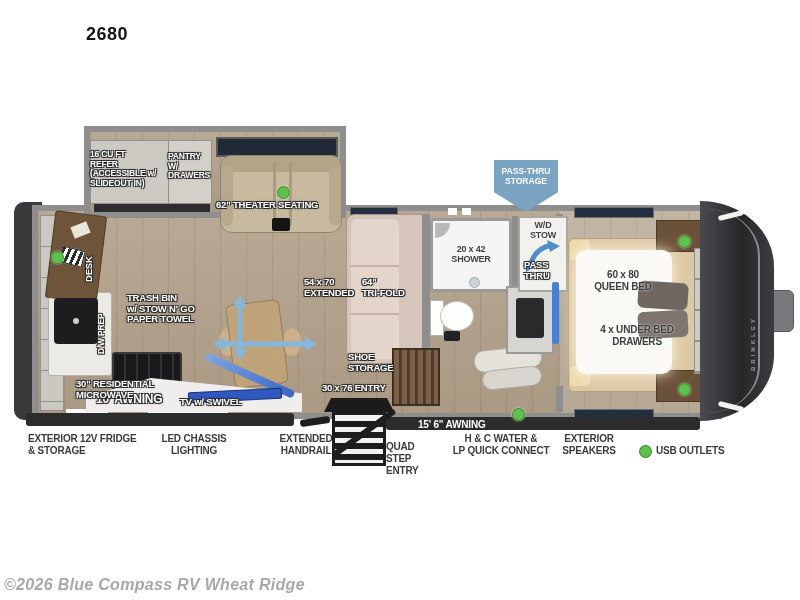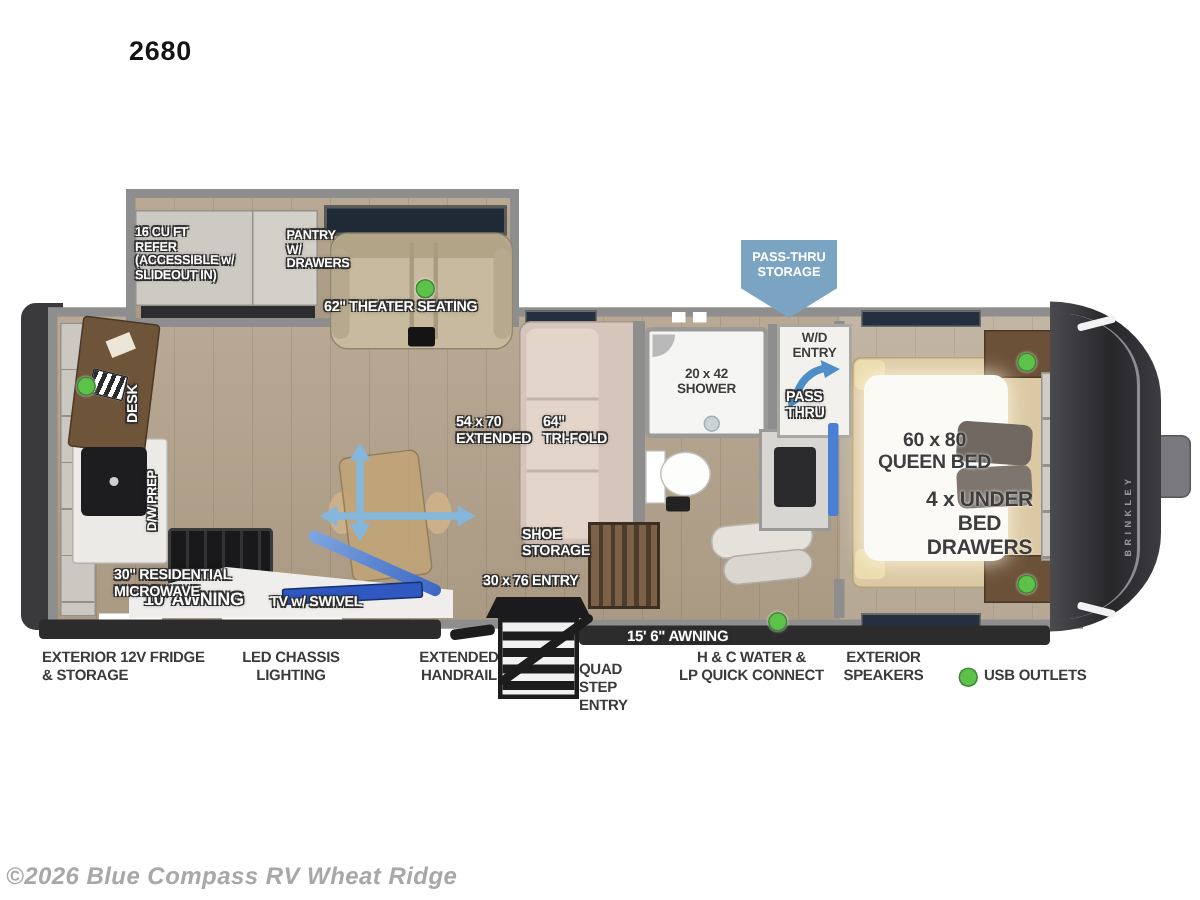--- a/index.html
+++ b/index.html
@@ -117,21 +117,21 @@
   <div class="abs" style="left:440px;top:301px;width:32px;height:28px;background:#fdfdfb;border:1px solid #c0c0ba;border-radius:50%;z-index:9;"></div>
   <div class="abs" style="left:444px;top:331px;width:16px;height:10px;background:#222;border-radius:2px;z-index:9;"></div>
   <div class="abs" style="left:506px;top:286px;width:48px;height:68px;background:#d8d6d2;border:2px solid #9a9a96;box-sizing:border-box;z-index:9;">
     <div class="abs" style="left:8px;top:10px;width:28px;height:40px;background:#2a2a2c;border-radius:3px;"></div>
   </div>
   <div class="abs" style="left:474px;top:348px;width:66px;height:20px;background:#e5e2dc;border:1px solid #b9b6b0;border-radius:10px;transform:rotate(-6deg);z-index:8;"></div>
   <div class="abs" style="left:482px;top:368px;width:58px;height:18px;background:#d9d6d0;border:1px solid #b0ada7;border-radius:10px;transform:rotate(-6deg);z-index:8;"></div>
 
   <div class="abs" style="left:518px;top:216px;width:50px;height:76px;background:#f2f1ee;border:2px solid #a9a7a2;box-sizing:border-box;z-index:9;"></div>
   <div class="lbld" style="left:520px;top:220px;width:46px;font-size:9px;">W/D
-ENTRY</div>
+STOW</div>
   <svg class="abs" style="left:522px;top:240px;z-index:11;" width="40" height="32" viewBox="0 0 40 32">
     <path d="M30 5 Q12 8 8 27" fill="none" stroke="#4e8fc7" stroke-width="5"></path>
     <polygon points="25,0 38,6 28,12" fill="#4e8fc7"></polygon>
     <polygon points="2,22 14,26 4,32" fill="#4e8fc7"></polygon>
   </svg>
   <div class="lbl" style="left:524px;top:260px;width:42px;">PASS
 THRU</div>
   <div class="abs" style="left:552px;top:282px;width:7px;height:62px;background:#4a7fd4;border-radius:2px;z-index:9;"></div>
   <div class="abs wall" style="left:556px;top:214px;width:7px;height:66px;z-index:8;"></div>
   <div class="abs wall" style="left:556px;top:386px;width:7px;height:26px;z-index:8;"></div>
@@ -139,23 +139,23 @@
   <div class="abs" style="left:494px;top:160px;width:64px;height:52px;background:#7ba3c2;clip-path:polygon(0 0,100% 0,100% 62%,50% 100%,0 62%);z-index:20;"></div>
   <div class="abs" style="left:494px;top:166px;width:64px;color:#fff;font-weight:700;font-size:8.5px;line-height:1.2;text-align:center;white-space:pre-line;z-index:21;">PASS-THRU
 STORAGE</div>
 
   <div class="abs" style="left:568px;top:238px;width:128px;height:152px;background:#dcc9a4;border:1px solid #b5a176;border-radius:6px;z-index:8;"></div>
   <div class="abs" style="left:570px;top:240px;width:20px;height:20px;background:#ecdcae;border-radius:4px;z-index:9;"></div>
   <div class="abs" style="left:570px;top:366px;width:20px;height:20px;background:#ecdcae;border-radius:4px;z-index:9;"></div>
   <div class="abs" style="left:576px;top:250px;width:96px;height:124px;background:#fbfaf7;border-radius:10px;box-shadow:0 0 14px rgba(255,248,225,.95);z-index:10;"></div>
   <div class="abs" style="left:638px;top:282px;width:50px;height:27px;background:#6f6760;border-radius:6px;transform:rotate(4deg);z-index:11;"></div>
   <div class="abs" style="left:638px;top:311px;width:50px;height:27px;background:#7e766e;border-radius:6px;transform:rotate(-3deg);z-index:11;"></div>
-  <div class="lbld" style="left:584px;top:286px;width:78px;font-size:13px;">60 x 80
+  <div class="lbld" style="left:584px;top:269px;width:78px;font-size:10px;">60 x 80
 QUEEN BED</div>
-  <div class="lbld" style="left:612px;top:324px;width:82px;font-size:14px;">4 x UNDER BED
+  <div class="lbld" style="left:596px;top:324px;width:82px;font-size:10px;">4 x UNDER BED
 DRAWERS</div>
   <div class="abs" style="left:656px;top:220px;width:46px;height:30px;background:#6b5138;border:1px solid #4a3826;z-index:9;"></div>
   <div class="abs" style="left:656px;top:370px;width:46px;height:30px;background:#6b5138;border:1px solid #4a3826;z-index:9;"></div>
   <div class="abs cab" style="left:694px;top:248px;width:22px;height:124px;background-image:repeating-linear-gradient(180deg,transparent 0 29px,#94908a 29px 31px);z-index:9;"></div>
 
   <div class="abs" style="left:26px;top:413px;width:268px;height:13px;background:#2c2c2c;border-radius:3px;z-index:14;"></div>
   <div class="lbl" style="left:96px;top:393px;width:120px;font-size:12px;">10' AWNING</div>
   <div class="abs" style="left:386px;top:417px;width:314px;height:13px;background:#2c2c2c;border-radius:3px;z-index:14;"></div>
   <div class="lbl" style="left:418px;top:419px;width:120px;font-size:10px;">15' 6" AWNING</div>
 
@@ -165,28 +165,31 @@
     <div class="abs" style="left:0;top:17px;width:100%;height:6px;background:#1d1d1d;"></div>
     <div class="abs" style="left:0;top:28px;width:100%;height:6px;background:#1d1d1d;"></div>
     <div class="abs" style="left:0;top:39px;width:100%;height:6px;background:#1d1d1d;"></div>
   </div>
   <div class="abs" style="left:326px;top:430px;width:76px;height:6px;background:#1d1d1d;border-radius:3px;transform:rotate(-36deg);z-index:16;"></div>
 
   <div class="lbl" style="left:90px;top:150px;width:78px;font-size:8.5px;">16 CU FT
 REFER
 (ACCESSIBLE w/
 SLIDEOUT IN)</div>
-  <div class="lbl" style="left:168px;top:152px;width:42px;font-size:8.5px;padding-left:23px;">PANTRY
+  <div class="lbl" style="left:168px;top:152px;width:42px;font-size:8.5px;">PANTRY
 W/
 DRAWERS</div>
   <div class="lbl" style="left:216px;top:200px;width:134px;">62" THEATER SEATING</div>
   <div class="lbl" style="left:304px;top:277px;width:58px;">54 x 70
 EXTENDED</div>
   <div class="lbl" style="left:362px;top:277px;width:52px;">64"
 TRI-FOLD</div>
+  <div class="lbl" style="left:127px;top:293px;width:100px;">TRASH BIN
+w/ STOW N' GO
+PAPER TOWEL</div>
   <div class="lbl" style="left:76px;top:379px;width:92px;">30" RESIDENTIAL
 MICROWAVE</div>
   <div class="lbl" style="left:180px;top:397px;width:90px;">TV w/ SWIVEL</div>
   <div class="lbl" style="left:348px;top:352px;width:52px;">SHOE
 STORAGE</div>
   <div class="lbl" style="left:322px;top:383px;width:74px;">30 x 76 ENTRY</div>
 
   <div class="dot" style="left:51px;top:251px;"></div>
   <div class="dot" style="left:277px;top:186px;"></div>
   <div class="dot" style="left:512px;top:408px;z-index:40;"></div>

